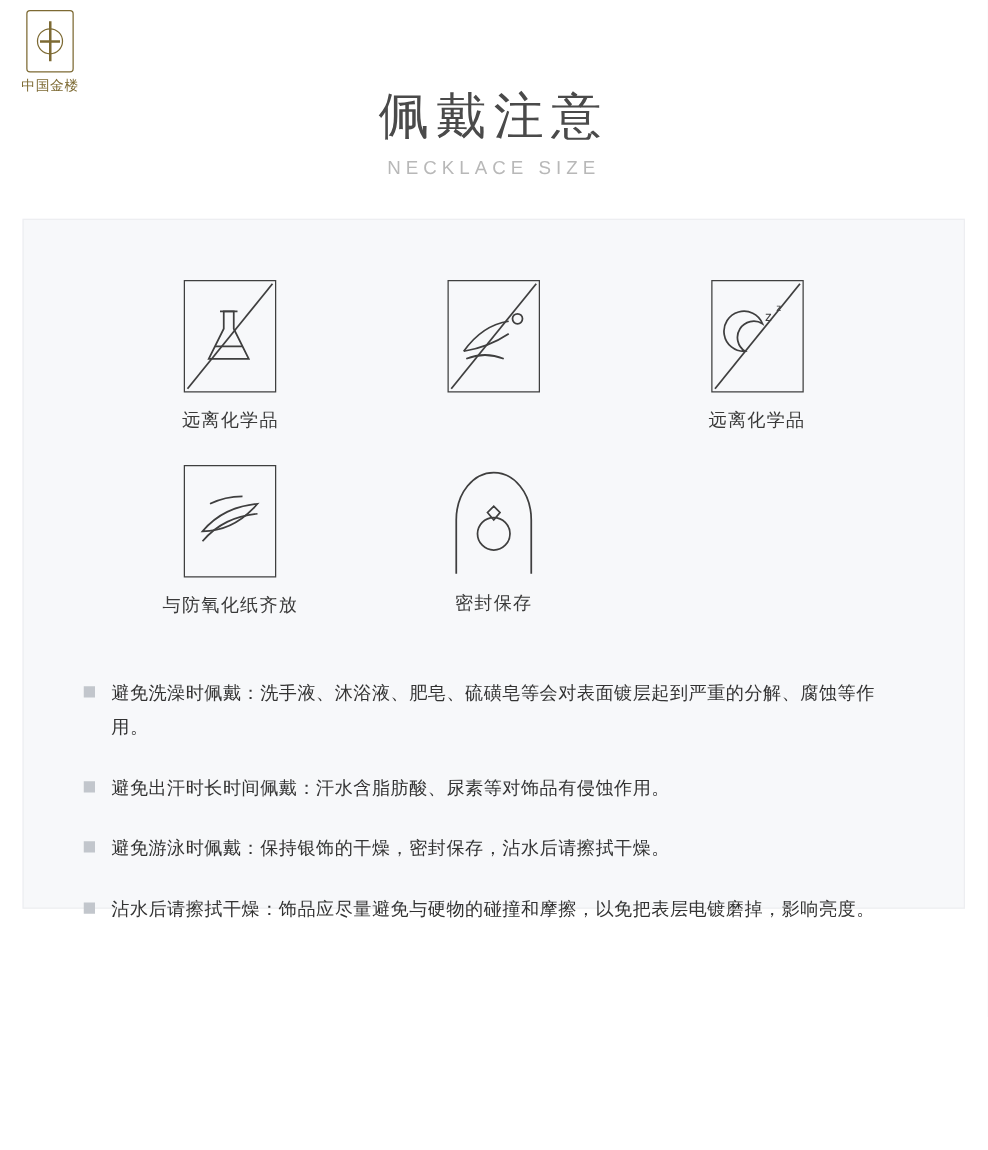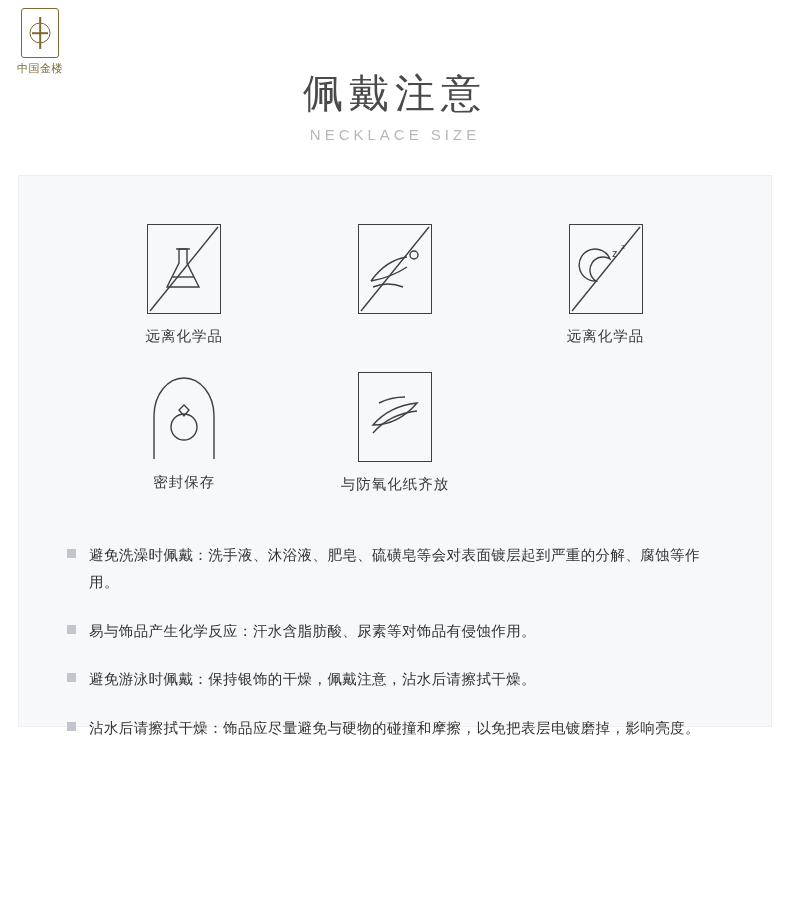--- a/index.html
+++ b/index.html
@@ -212,53 +212,53 @@
           <line x1="2" y1="86" x2="70" y2="2"></line>
           <path d="M40 34 A16 16 0 1 0 26 56 A13 13 0 0 1 40 34 Z"></path>
           <text x="42" y="32" font-size="11" fill="#3f3f3f" stroke="none" font-family="Liberation Sans, sans-serif">z</text>
           <text x="51" y="24" font-size="8" fill="#3f3f3f" stroke="none" font-family="Liberation Sans, sans-serif">z</text>
         </svg>
       </div>
       <div class="icon-caption">远离化学品</div>
     </div>
 
     <div class="icon-cell">
+      <div class="icon-box">
+        <svg viewBox="0 0 72 88" xmlns="http://www.w3.org/2000/svg" fill="none" stroke="#3f3f3f" stroke-width="1.4">
+          <path d="M14 52 C26 38, 40 32, 58 30 C46 44, 32 52, 14 52 Z"></path>
+          <path d="M14 60 C26 46, 40 40, 58 38"></path>
+          <path d="M20 30 C28 26, 38 24, 46 24"></path>
+        </svg>
+      </div>
+      <div class="icon-caption">与防氧化纸齐放</div>
+    </div>
+
+    <div class="icon-cell">
       <div class="icon-box" style="border:none;">
         <svg viewBox="0 0 72 88" xmlns="http://www.w3.org/2000/svg" fill="none" stroke="#3f3f3f" stroke-width="1.4">
           <path d="M6 87 L6 44 C6 22, 20 6, 36 6 C52 6, 66 22, 66 44 L66 87"></path>
           <circle cx="36" cy="55" r="13"></circle>
           <path d="M31 38 L36 44 L41 38 L36 33 Z"></path>
         </svg>
       </div>
       <div class="icon-caption">密封保存</div>
     </div>
-
-    <div class="icon-cell">
-      <div class="icon-box">
-        <svg viewBox="0 0 72 88" xmlns="http://www.w3.org/2000/svg" fill="none" stroke="#3f3f3f" stroke-width="1.4">
-          <path d="M14 52 C26 38, 40 32, 58 30 C46 44, 32 52, 14 52 Z"></path>
-          <path d="M14 60 C26 46, 40 40, 58 38"></path>
-          <path d="M20 30 C28 26, 38 24, 46 24"></path>
-        </svg>
-      </div>
-      <div class="icon-caption">与防氧化纸齐放</div>
-    </div>
   </div>
 
   <div class="notes">
     <div class="note-item">
       <span class="note-bullet"></span>
       <span class="note-text">避免洗澡时佩戴：洗手液、沐浴液、肥皂、硫磺皂等会对表面镀层起到严重的分解、腐蚀等作用。</span>
     </div>
     <div class="note-item">
       <span class="note-bullet"></span>
-      <span class="note-text">易与饰品产生化学反应：汗水含脂肪酸、尿素等对饰品有侵蚀作用。</span>
-    </div>
-    <div class="note-item">
-      <span class="note-bullet"></span>
-      <span class="note-text">避免游泳时佩戴：保持银饰的干燥，佩戴注意，沾水后请擦拭干燥。</span>
+      <span class="note-text">避免出汗时长时间佩戴：汗水含脂肪酸、尿素等对饰品有侵蚀作用。</span>
+    </div>
+    <div class="note-item">
+      <span class="note-bullet"></span>
+      <span class="note-text">避免游泳时佩戴：保持银饰的干燥，密封保存，沾水后请擦拭干燥。</span>
     </div>
     <div class="note-item">
       <span class="note-bullet"></span>
       <span class="note-text">沾水后请擦拭干燥：饰品应尽量避免与硬物的碰撞和摩擦，以免把表层电镀磨掉，影响亮度。</span>
     </div>
   </div>
 </div>
 
 </body></html>

